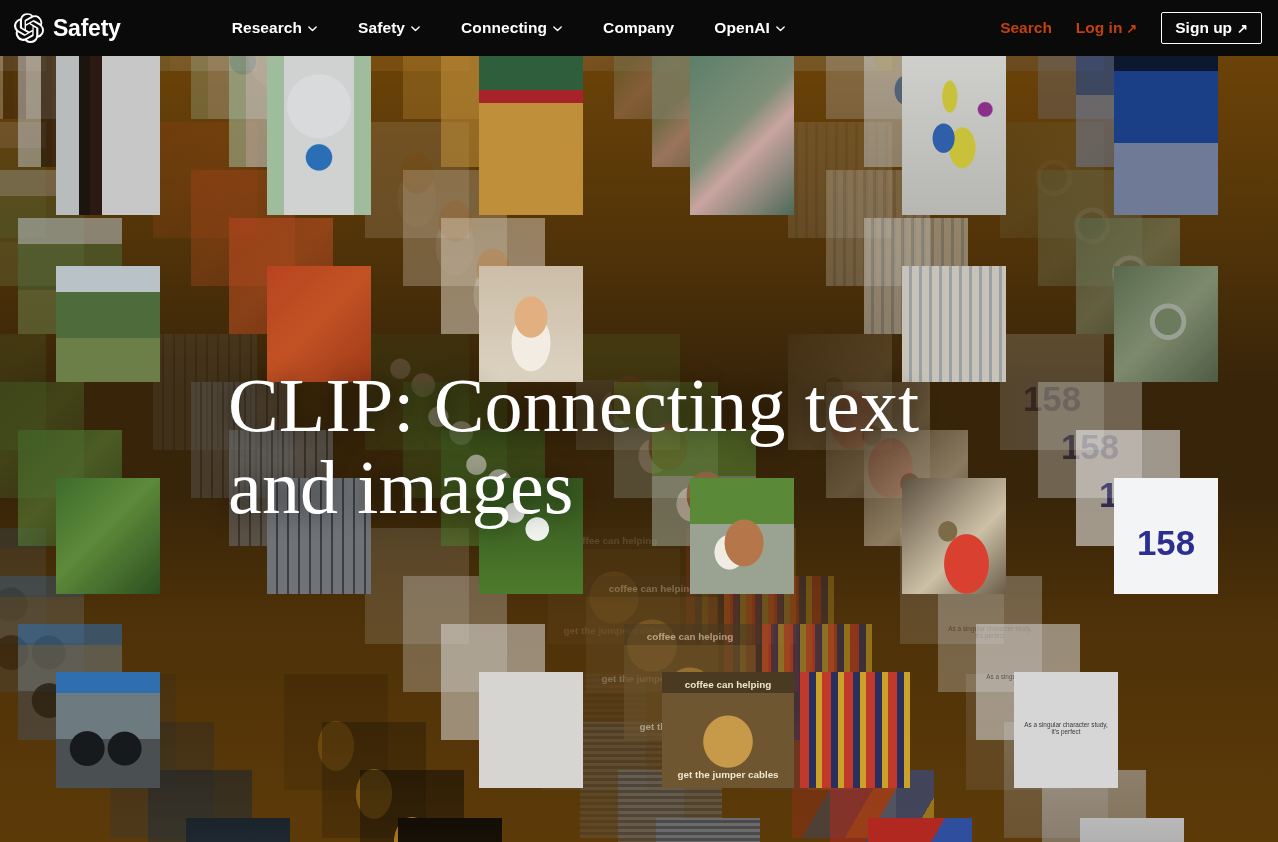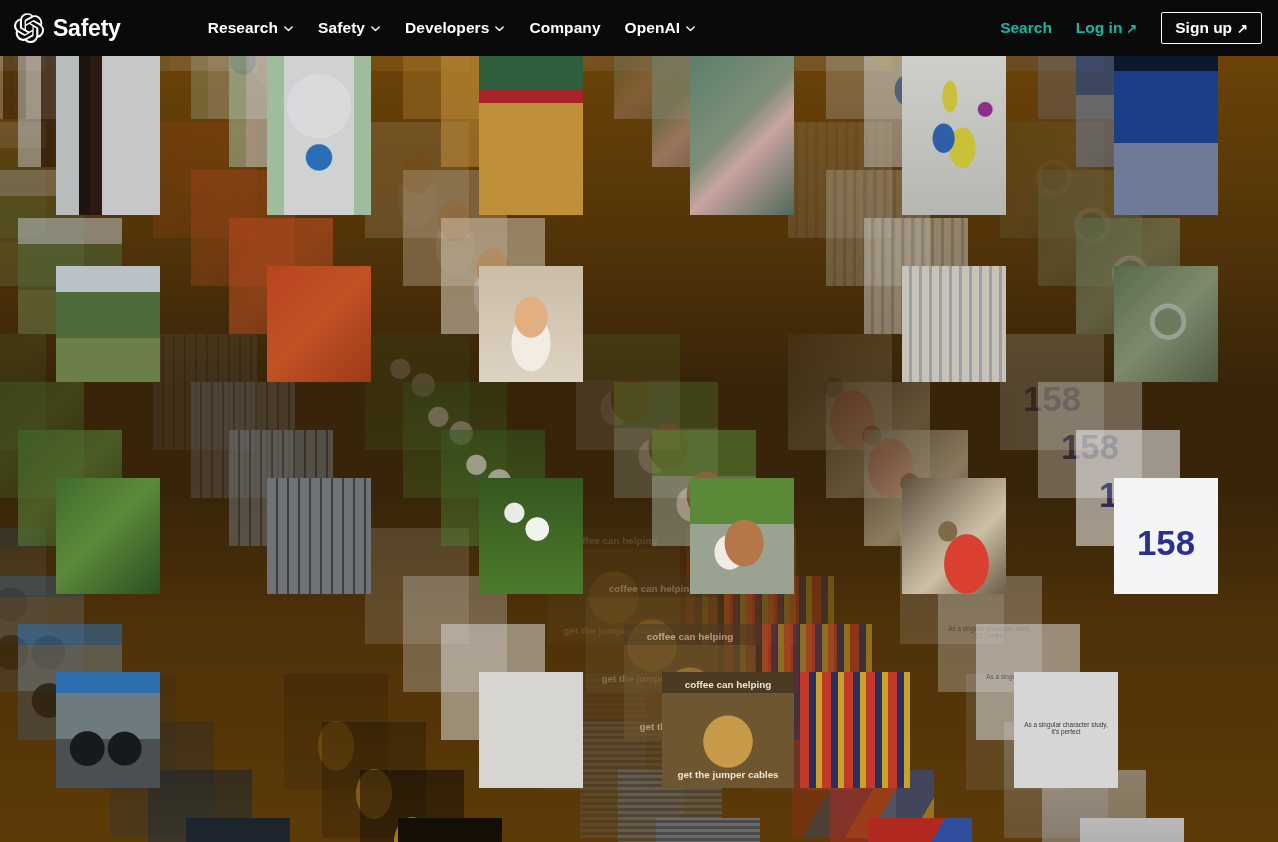--- a/index.html
+++ b/index.html
@@ -90,22 +90,22 @@
     font-size: 23px;
     font-weight: 700;
     letter-spacing: -0.01em;
     line-height: 1;
     color: #ffffff;
   }
 
   .nav-center {
     display: flex;
     align-items: center;
-    gap: 24px;
-    margin-left: 87px;
+    gap: 40px;
+    margin-left: 111px;
   }
 
   .nav-item {
     display: inline-flex;
     align-items: center;
     gap: 5px;
     color: #ffffff;
     font-size: 15.5px;
     font-weight: 600;
     letter-spacing: 0.005em;
@@ -117,21 +117,21 @@
   .chev svg { display: block; width: 11px; height: 11px; }
 
   .nav-right {
     margin-left: auto;
     display: flex;
     align-items: center;
     gap: 24px;
   }
 
   .nav-link {
-    color: #14b8a6;
+    color: #c2410c;
     font-size: 15.5px;
     font-weight: 600;
     cursor: pointer;
     white-space: nowrap;
     line-height: 1;
     display: inline-flex;
     align-items: center;
     gap: 4px;
   }
   .arrow-ne { font-size: 13px; line-height: 1; }
@@ -406,21 +406,21 @@
         </span>
         <span class="nav-item">
           <span>Safety</span>
           <span class="chev">
             <svg viewBox="0 0 12 12">
               <path d="M2 4.3 L6 8.2 L10 4.3" fill="none" stroke="#ffffff" stroke-width="1.5" stroke-linecap="round" stroke-linejoin="round"></path>
             </svg>
           </span>
         </span>
         <span class="nav-item">
-          <span>Developers</span>
+          <span>Connecting</span>
           <span class="chev">
             <svg viewBox="0 0 12 12">
               <path d="M2 4.3 L6 8.2 L10 4.3" fill="none" stroke="#ffffff" stroke-width="1.5" stroke-linecap="round" stroke-linejoin="round"></path>
             </svg>
           </span>
         </span>
         <span class="nav-item">
           <span>Company</span>
         </span>
         <span class="nav-item">
@@ -441,14 +441,17 @@
         <span>Log in</span>
         <span class="arrow-ne">↗</span>
       </span>
       <button class="signup-btn">
         <span>Sign up</span>
         <span class="arrow-ne">↗</span>
       </button>
     </div>
   </nav>
 
+  <div class="hero-copy">
+    <h1 class="hero-title">CLIP: Connecting text and images</h1>
+  </div>
 
 </div>
 
 </body></html>

